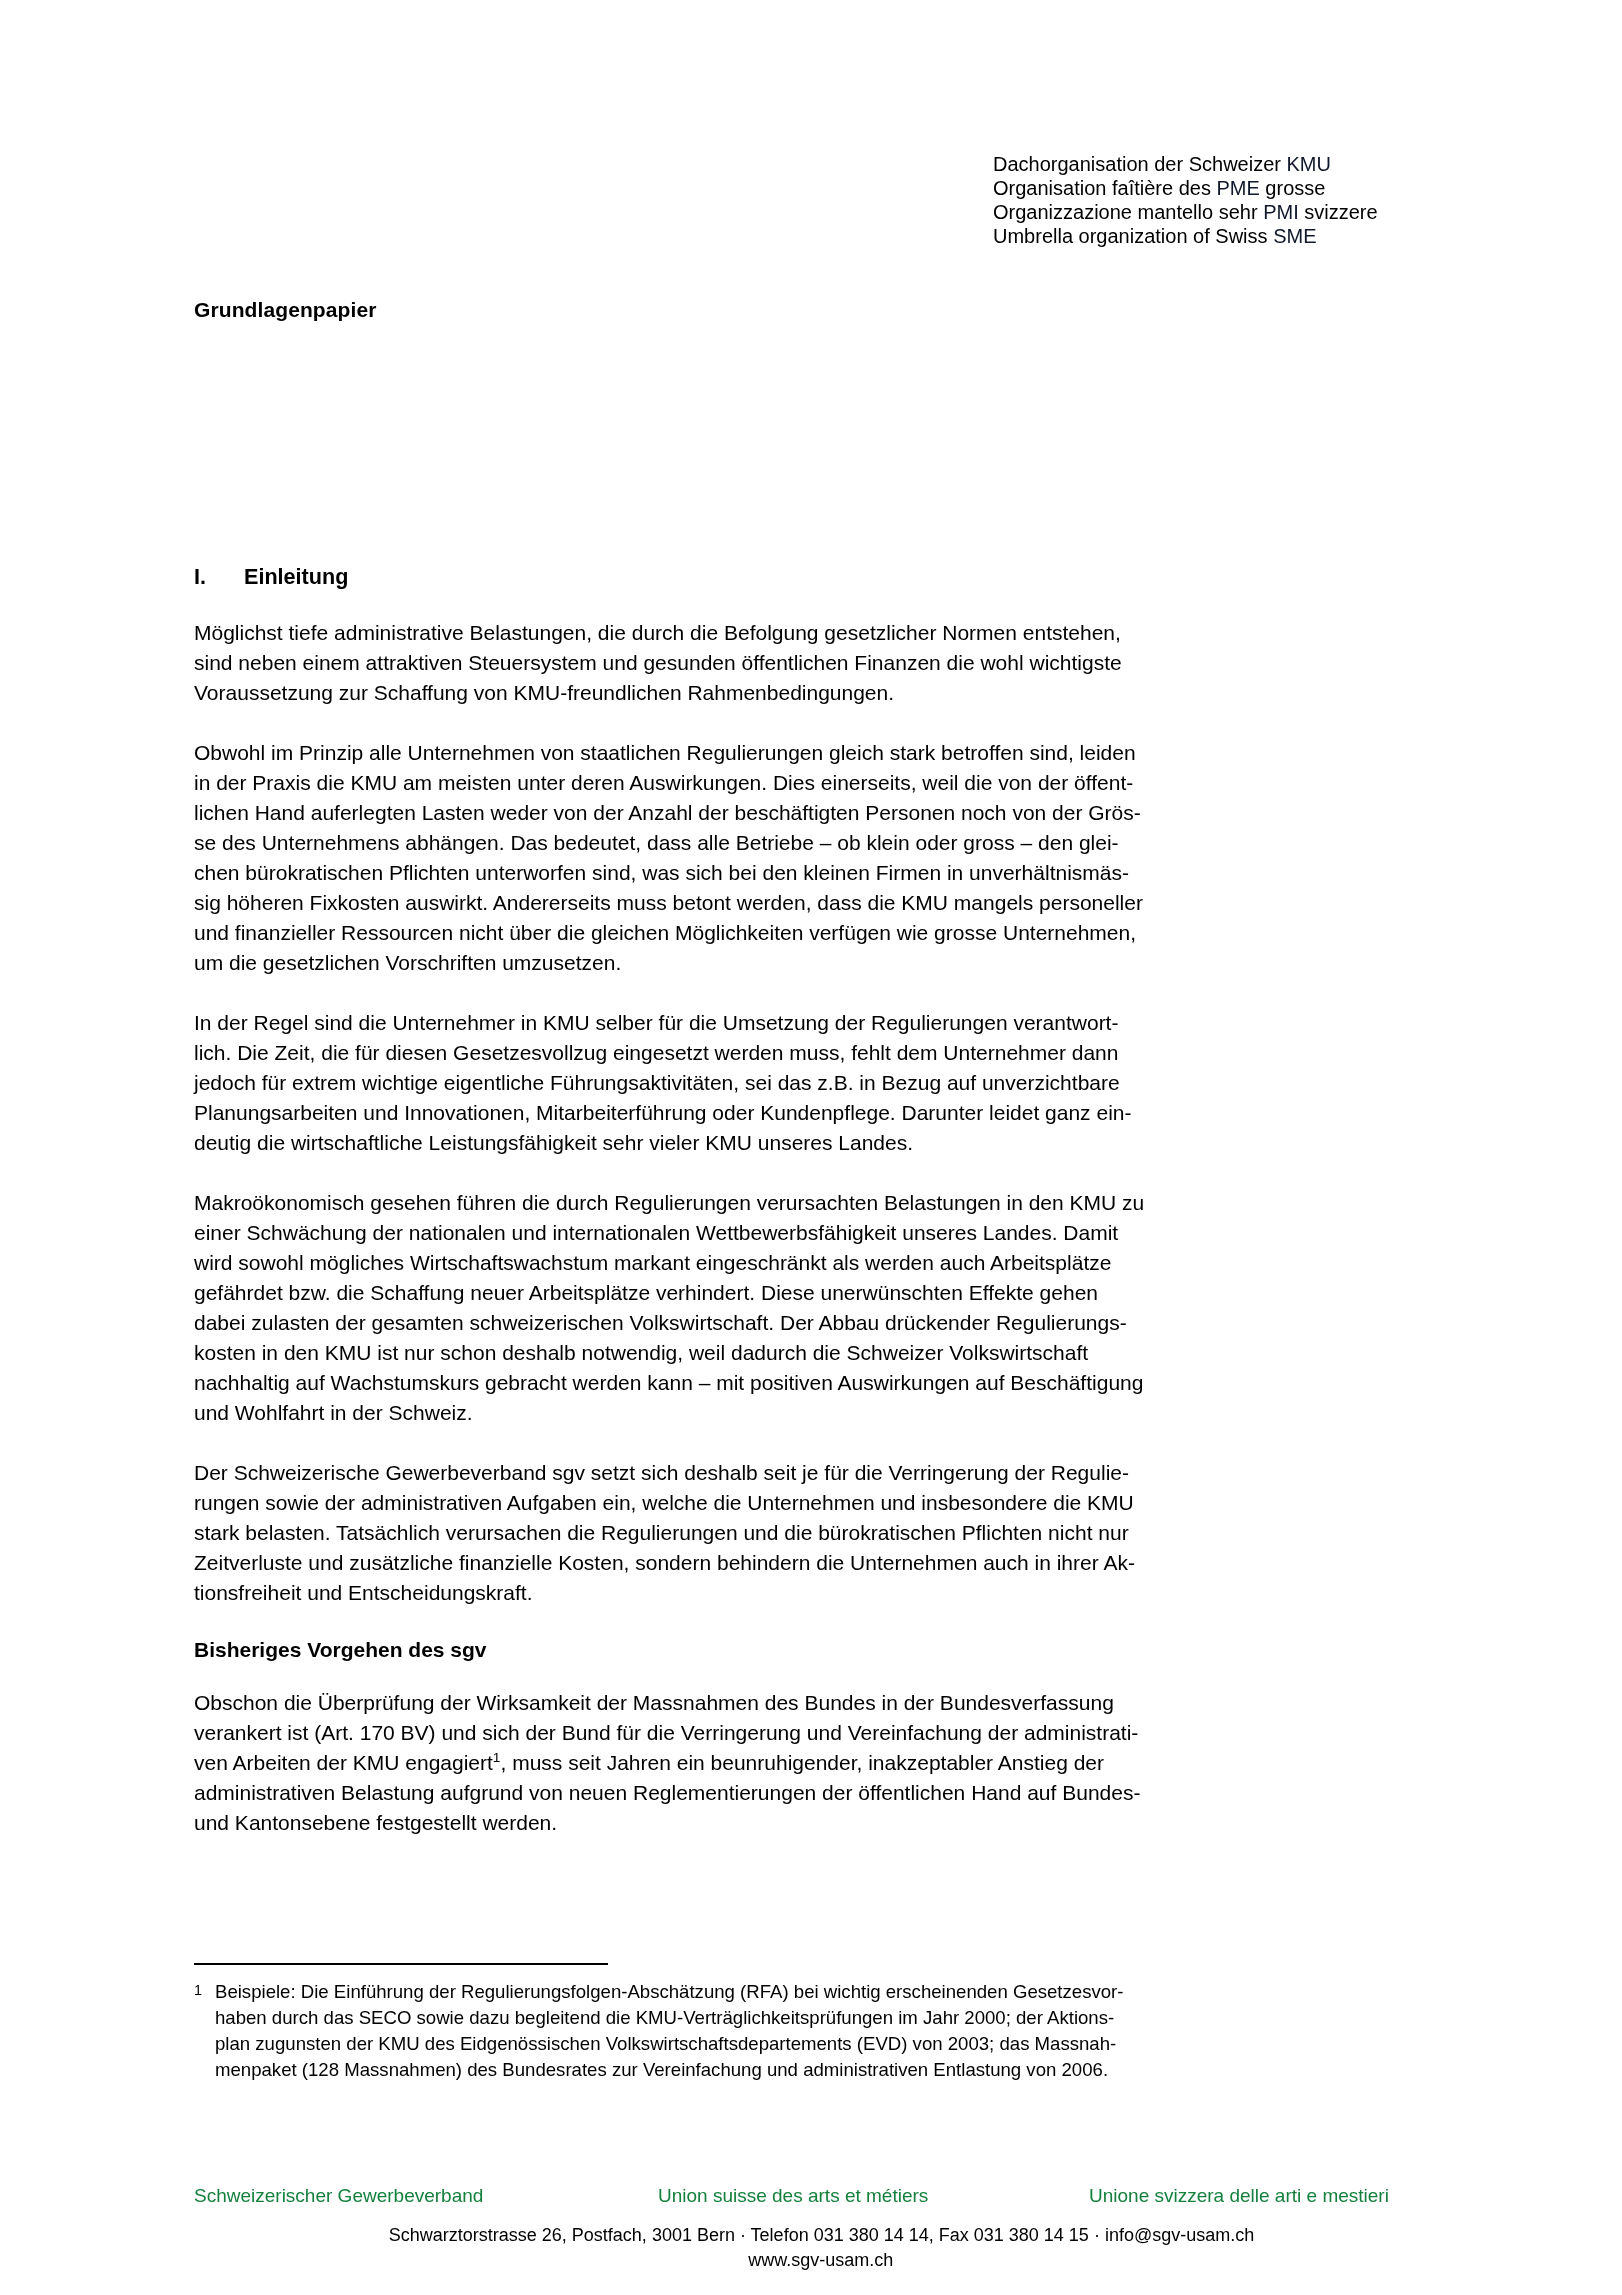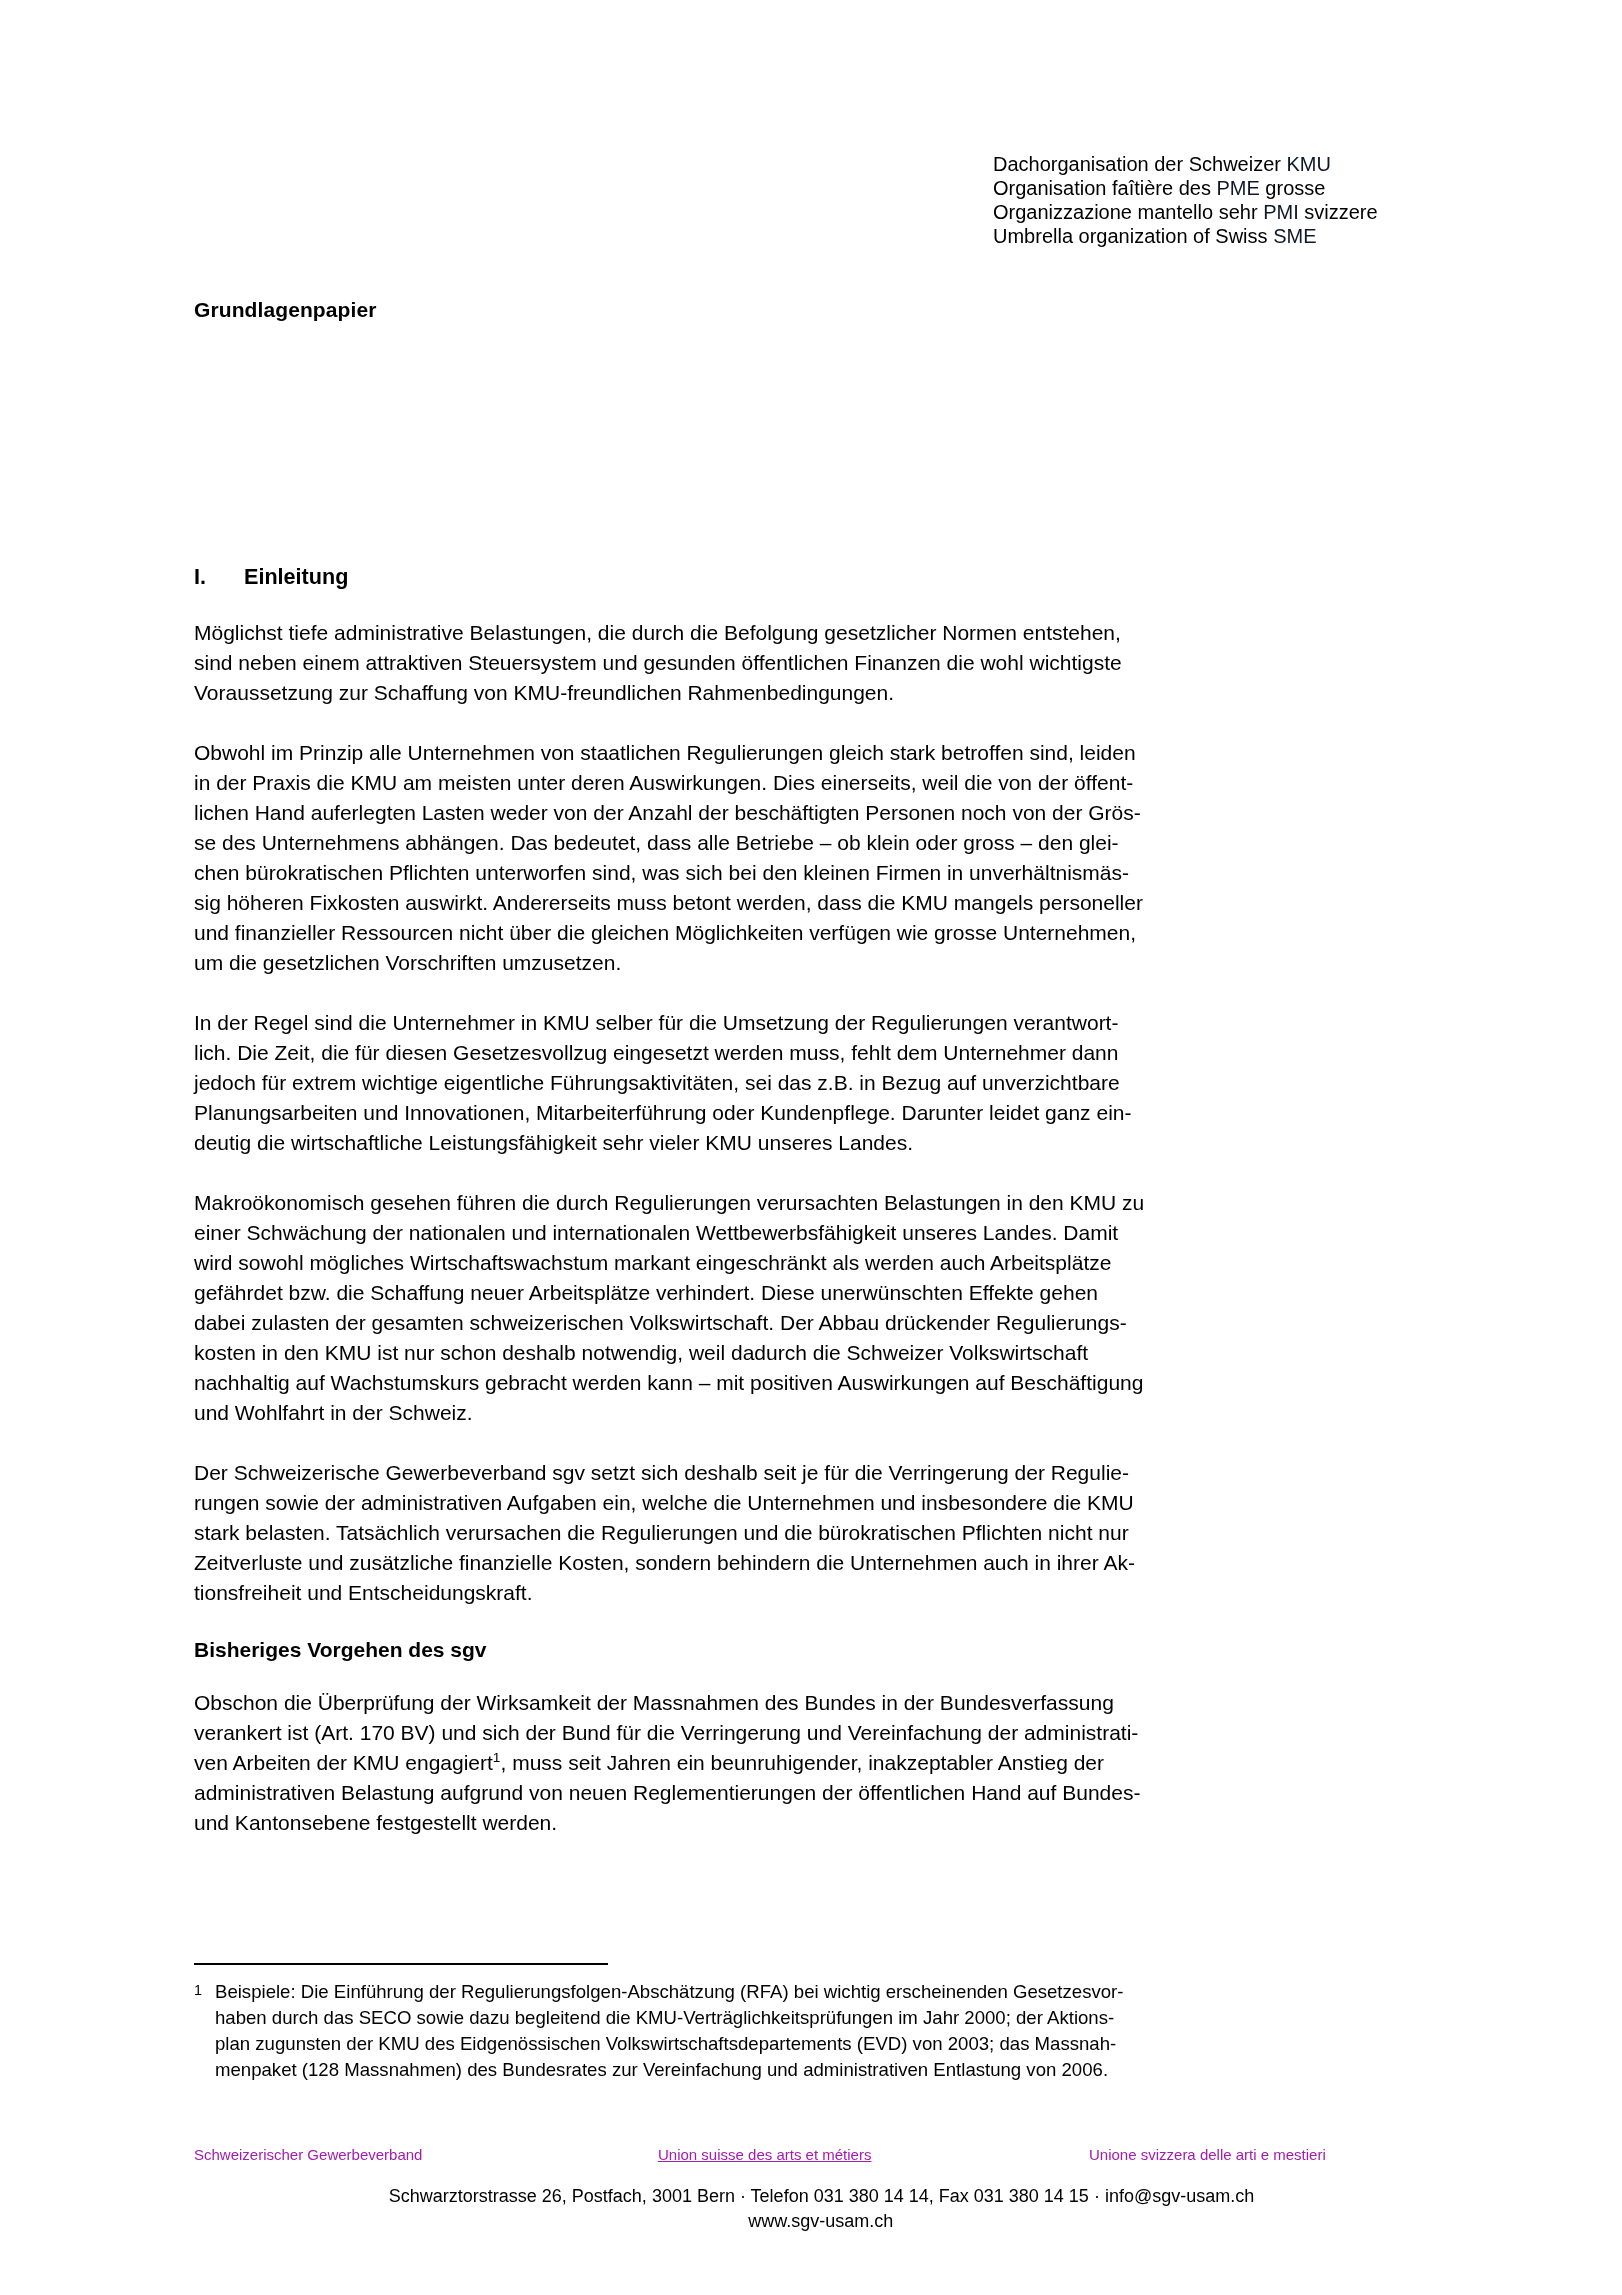--- a/index.html
+++ b/index.html
@@ -154,26 +154,27 @@
   
   .footer {
     position: absolute;
     left: 0;
     right: 0;
     top: 2146px;
   }
   .footer-orgs {
     position: relative;
     height: 29px;
-    color: #a21caf;
-    font-size: 15px;
+    color: #15803d;
+    font-size: 19px;
+    margin-top: 39px;
   }
   .footer-orgs span { position: absolute; white-space: nowrap; }
   .f-org-de { left: 194px; }
-  .f-org-fr { left: 658px; text-decoration: underline; }
+  .f-org-fr { left: 658px; }
   .f-org-it { left: 1089px; }
   .footer-contact {
     text-align: center;
     font-size: 18px;
     line-height: 26px;
     color: #000000;
     margin-top: 7.9px;
     padding-left: 21px;
   }
   .footer-web {

